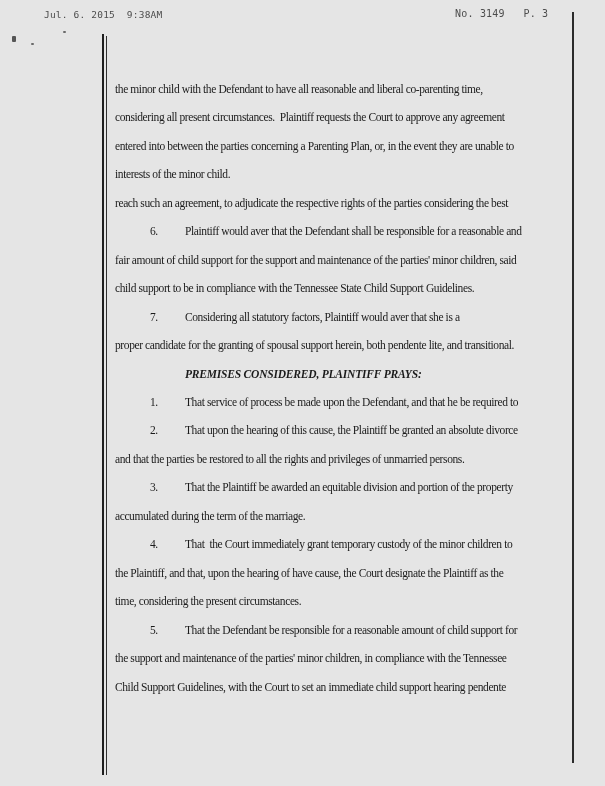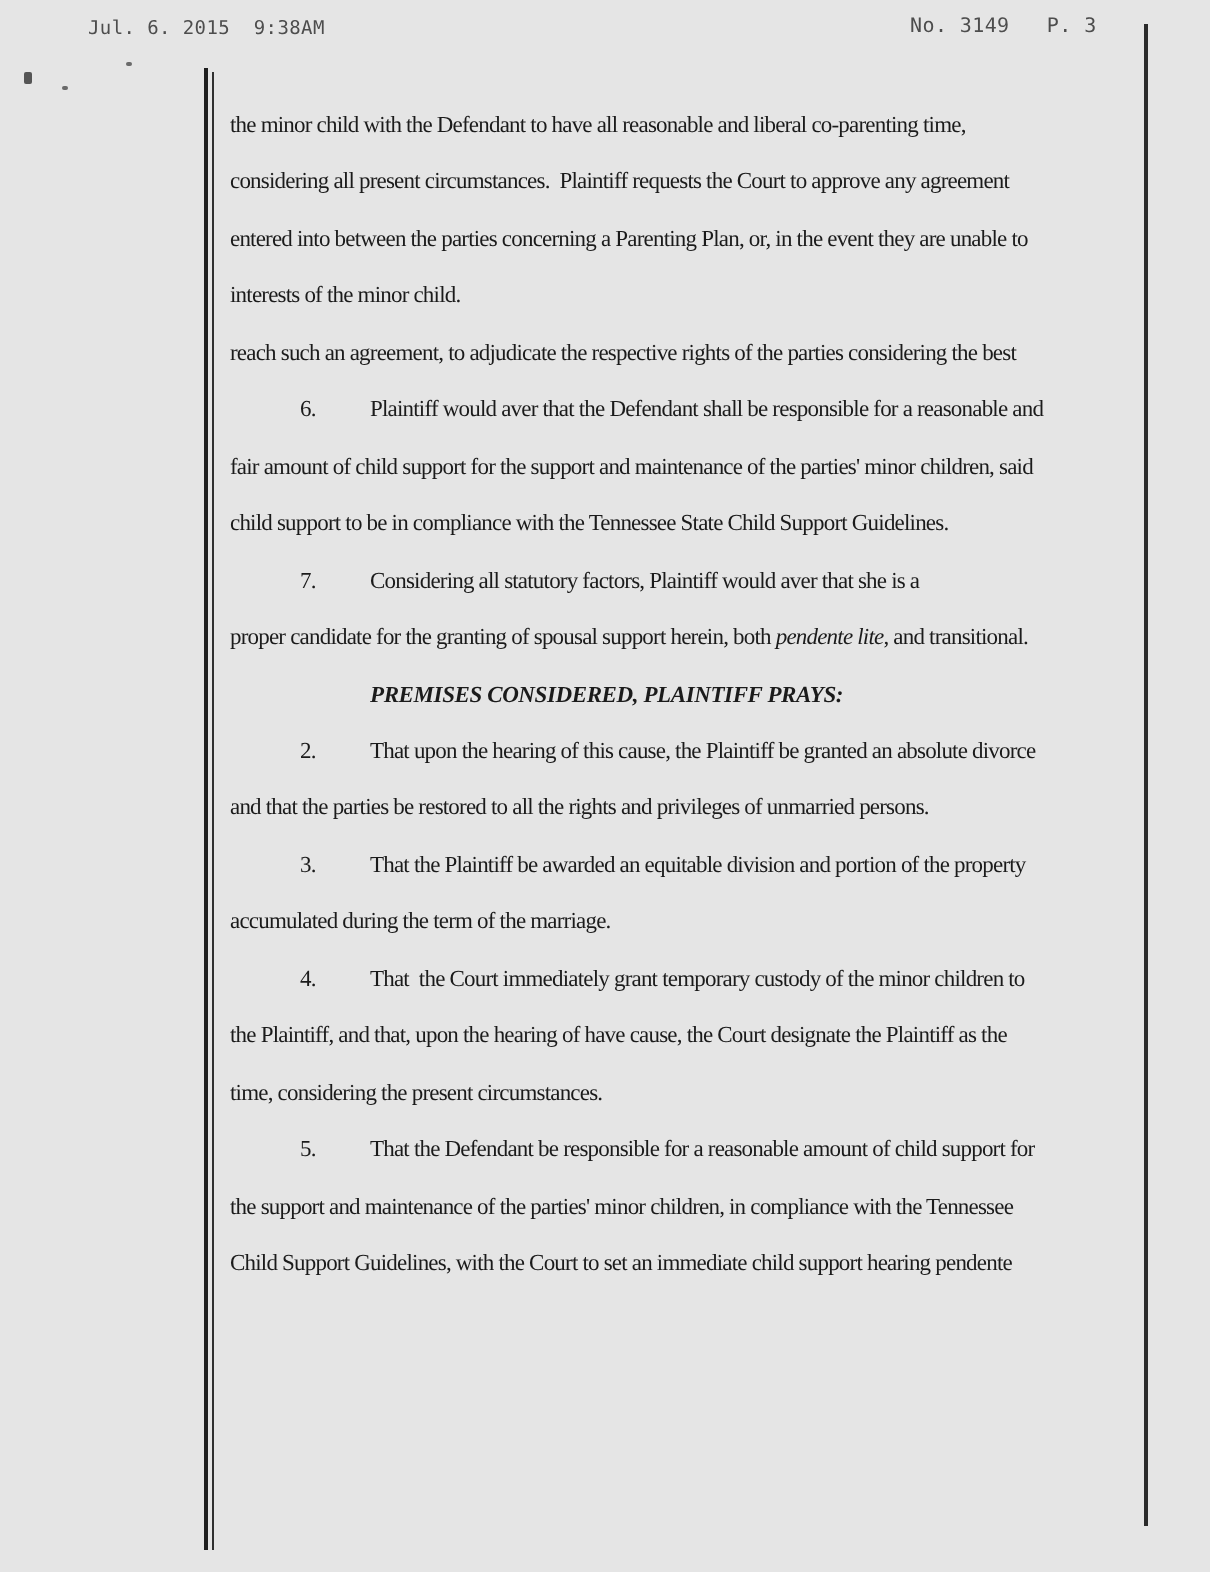--- a/index.html
+++ b/index.html
@@ -32,41 +32,41 @@
 
   
   .speck { position: absolute; background: #6a6a6a; border-radius: 1px; }
   .speck.s1 { left: 12px; top: 36px; width: 4px; height: 6px; background:#555; }
   .speck.s2 { left: 31px; top: 43px; width: 3px; height: 2px; }
   .speck.s3 { left: 63px; top: 31px; width: 3px; height: 2px; }
 
   
   .doc-body {
     position: absolute;
-    left: 115px; top: 49px; width: 450px;
+    left: 115px; top: 75px; width: 450px;
     color: #1b1b1b;
     font-size: 11.5px;
     letter-spacing: -0.4px;
   }
   .line {
     line-height: 28.45px;
     white-space: pre;
   }
   .line .num {
     display: inline-block;
     margin-left: 35px;
     width: 35px;
   }
   .line.heading {
     font-weight: bold;
     padding-left: 70px;
     letter-spacing: -0.2px;
     font-style: italic;
   }
-  .line .it { font-style: italic; }
+  .line .it { }
 </style>
 </head>
 <body>
 
 <div class="page">
 
   <span class="fax-stamp left">Jul. 6. 2015  9:38AM</span>
 
   <span class="fax-stamp right">No. 3149   P. 3</span>
 
@@ -83,20 +83,21 @@
       <div class="line"><span>considering all present circumstances.  Plaintiff requests the Court to approve any agreement</span></div>
       <div class="line"><span>entered into between the parties concerning a Parenting Plan, or, in the event they are unable to</span></div>
       <div class="line"><span>interests of the minor child.</span></div>
       <div class="line"><span>reach such an agreement, to adjudicate the respective rights of the parties considering the best</span></div>
       <div class="line"><span class="num">6.</span><span>Plaintiff would aver that the Defendant shall be responsible for a reasonable and</span></div>
       <div class="line"><span>fair amount of child support for the support and maintenance of the parties' minor children, said</span></div>
       <div class="line"><span>child support to be in compliance with the Tennessee State Child Support Guidelines.</span></div>
       <div class="line"><span class="num">7.</span><span>Considering all statutory factors, Plaintiff would aver that she is a</span></div>
       <div class="line"><span>proper candidate for the granting of spousal support herein, both </span><span class="it">pendente lite</span><span>, and transitional.</span></div>
       <div class="line heading"><span>PREMISES CONSIDERED, PLAINTIFF PRAYS:</span></div>
+      <div class="line"><span class="num">1.</span><span>That service of process be made upon the Defendant, and that he be required to</span></div>
       <div class="line"><span class="num">2.</span><span>That upon the hearing of this cause, the Plaintiff be granted an absolute divorce</span></div>
       <div class="line"><span>and that the parties be restored to all the rights and privileges of unmarried persons.</span></div>
       <div class="line"><span class="num">3.</span><span>That the Plaintiff be awarded an equitable division and portion of the property</span></div>
       <div class="line"><span>accumulated during the term of the marriage.</span></div>
       <div class="line"><span class="num">4.</span><span>That  the Court immediately grant temporary custody of the minor children to</span></div>
       <div class="line"><span>the Plaintiff, and that, upon the hearing of have cause, the Court designate the Plaintiff as the</span></div>
       <div class="line"><span>time, considering the present circumstances.</span></div>
       <div class="line"><span class="num">5.</span><span>That the Defendant be responsible for a reasonable amount of child support for</span></div>
       <div class="line"><span>the support and maintenance of the parties' minor children, in compliance with the Tennessee</span></div>
       <div class="line"><span>Child Support Guidelines, with the Court to set an immediate child support hearing pendente</span></div>

